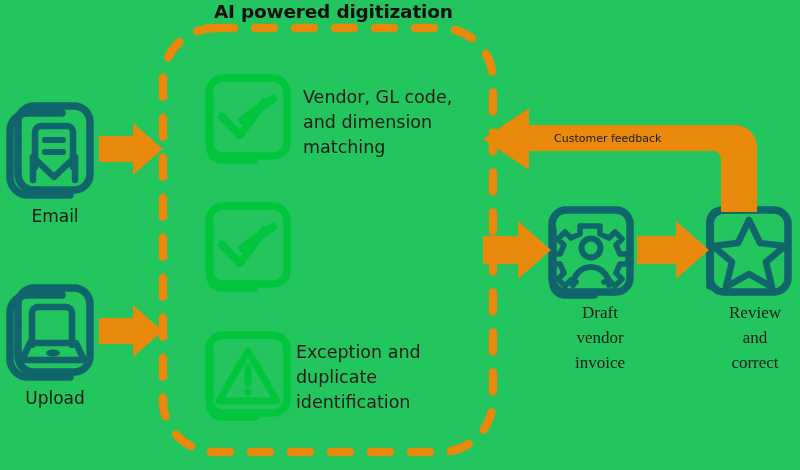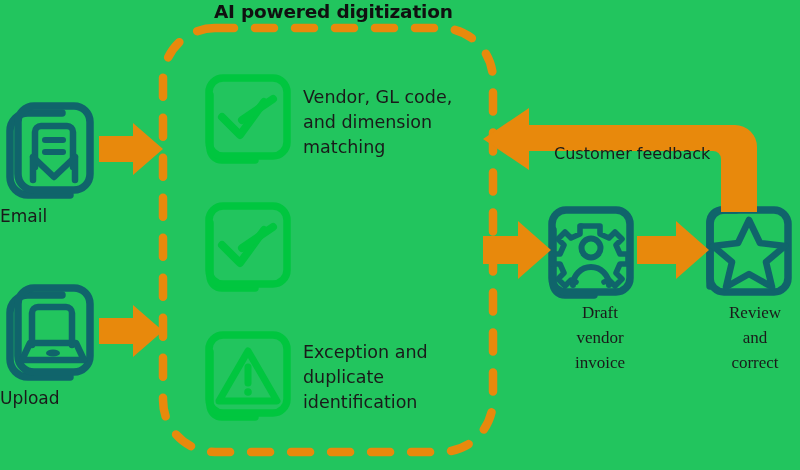--- a/index.html
+++ b/index.html
@@ -33,50 +33,51 @@
   #title {
     left: 214px;
     top: 1px;
     font-size: 18.5px;
     font-weight: bold;
     letter-spacing: -0.2px;
     color: #101010;
   }
   .source-label {
     width: 110px;
+    text-align: center;
     font-size: 17px;
     color: #1a1a1a;
   }
   #email-label { left: 0px; top: 206px; }
   #upload-label { left: 0px; top: 388px; }
 
   .feature-label {
     font-size: 17.5px;
     line-height: 25px;
     color: #1a1a1a;
   }
   #feat-label-0 { left: 303px; top: 85px; }
   #feat-label-1 { left: 303px; top: 233px; }
-  #feat-label-2 { left: 303px; top: 340px; }
+  #feat-label-2 { left: 296px; top: 340px; }
 
   .stage-label {
     width: 110px;
     text-align: center;
     font-size: 17px;
     line-height: 25px;
     color: #1a1a1a;
     font-family: Liberation Serif, serif;
   }
   #stage-label-0 { left: 545px; top: 300px; }
   #stage-label-1 { left: 700px; top: 300px; }
 
   #feedback-label {
     left: 554px;
-    top: 144px;
-    font-size: 16px;
+    top: 132px;
+    font-size: 11px;
     color: #1a1a1a;
   }
 </style>
 </head>
 <body>
 
 <div id="diagram">
 
   <svg class="layer" viewBox="0 0 800 470">
 

